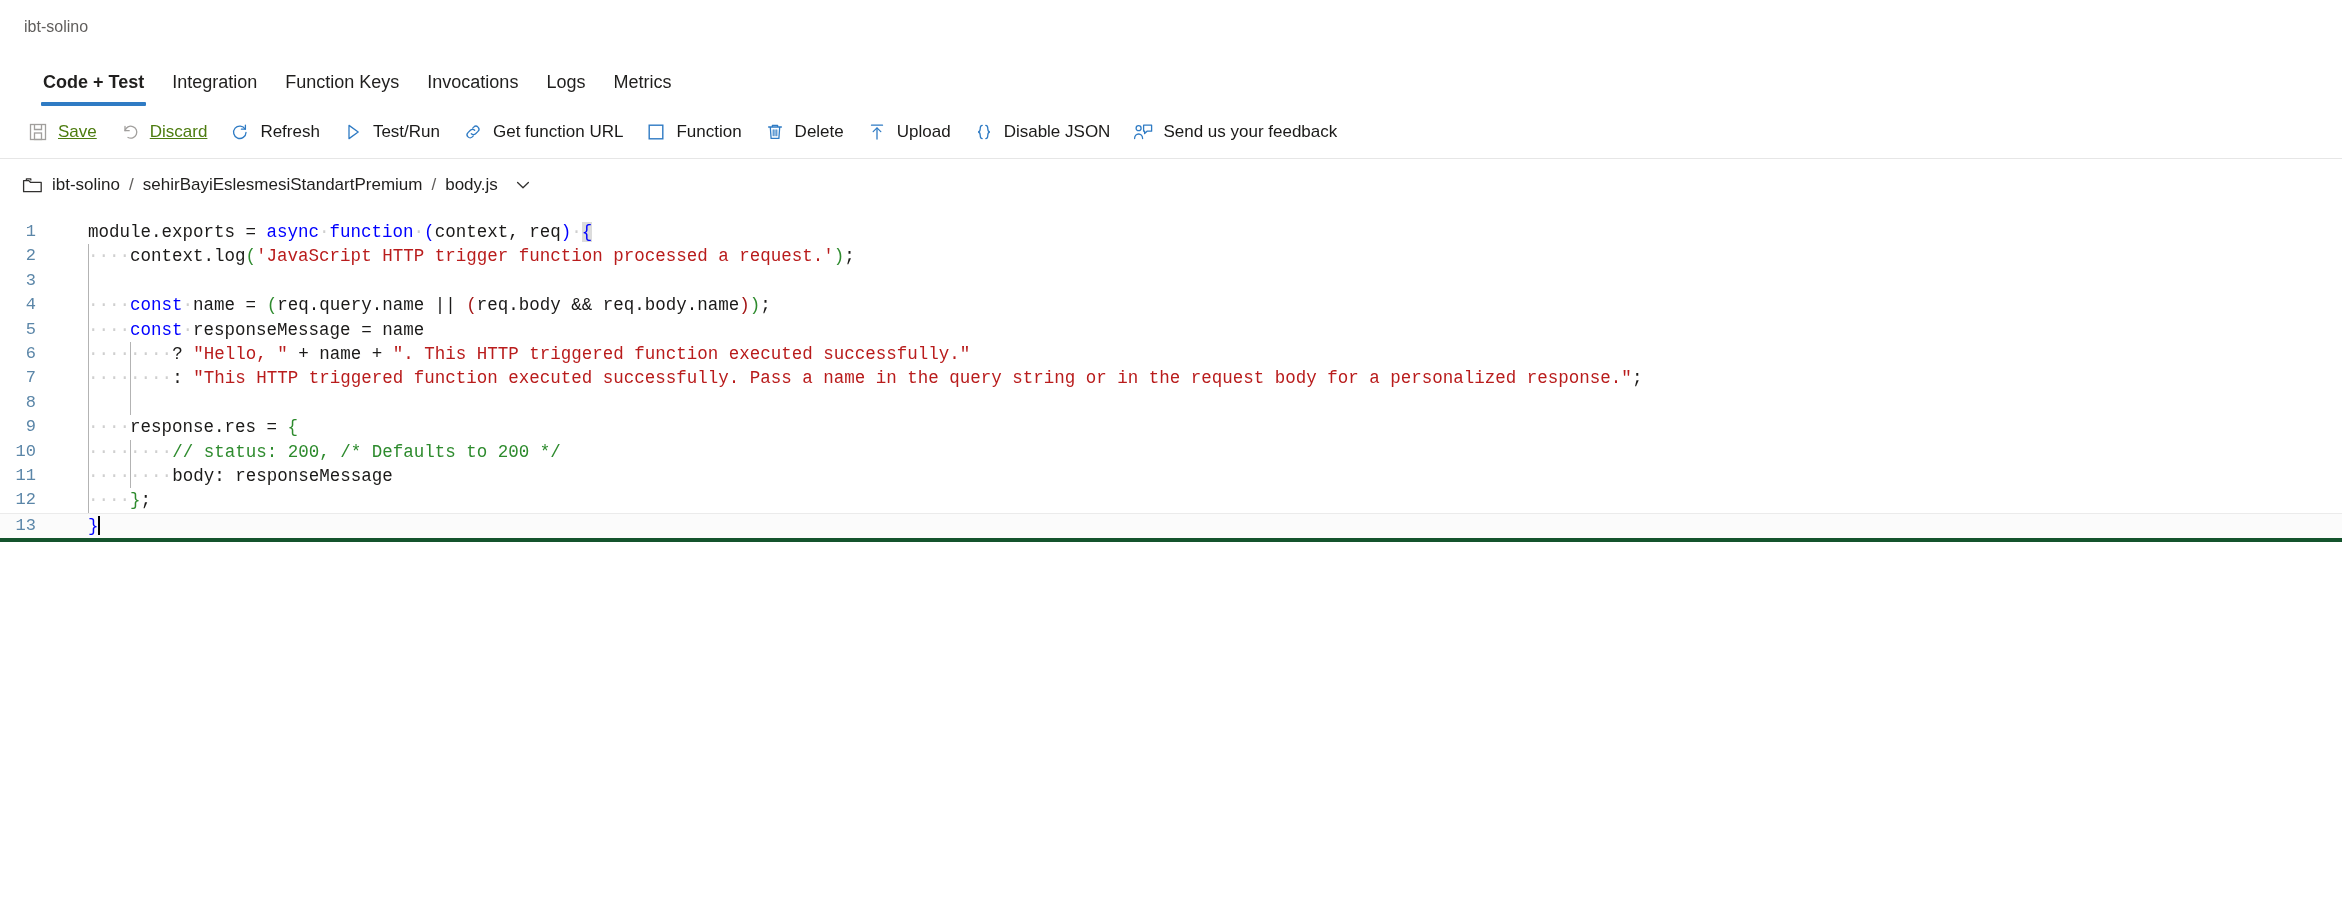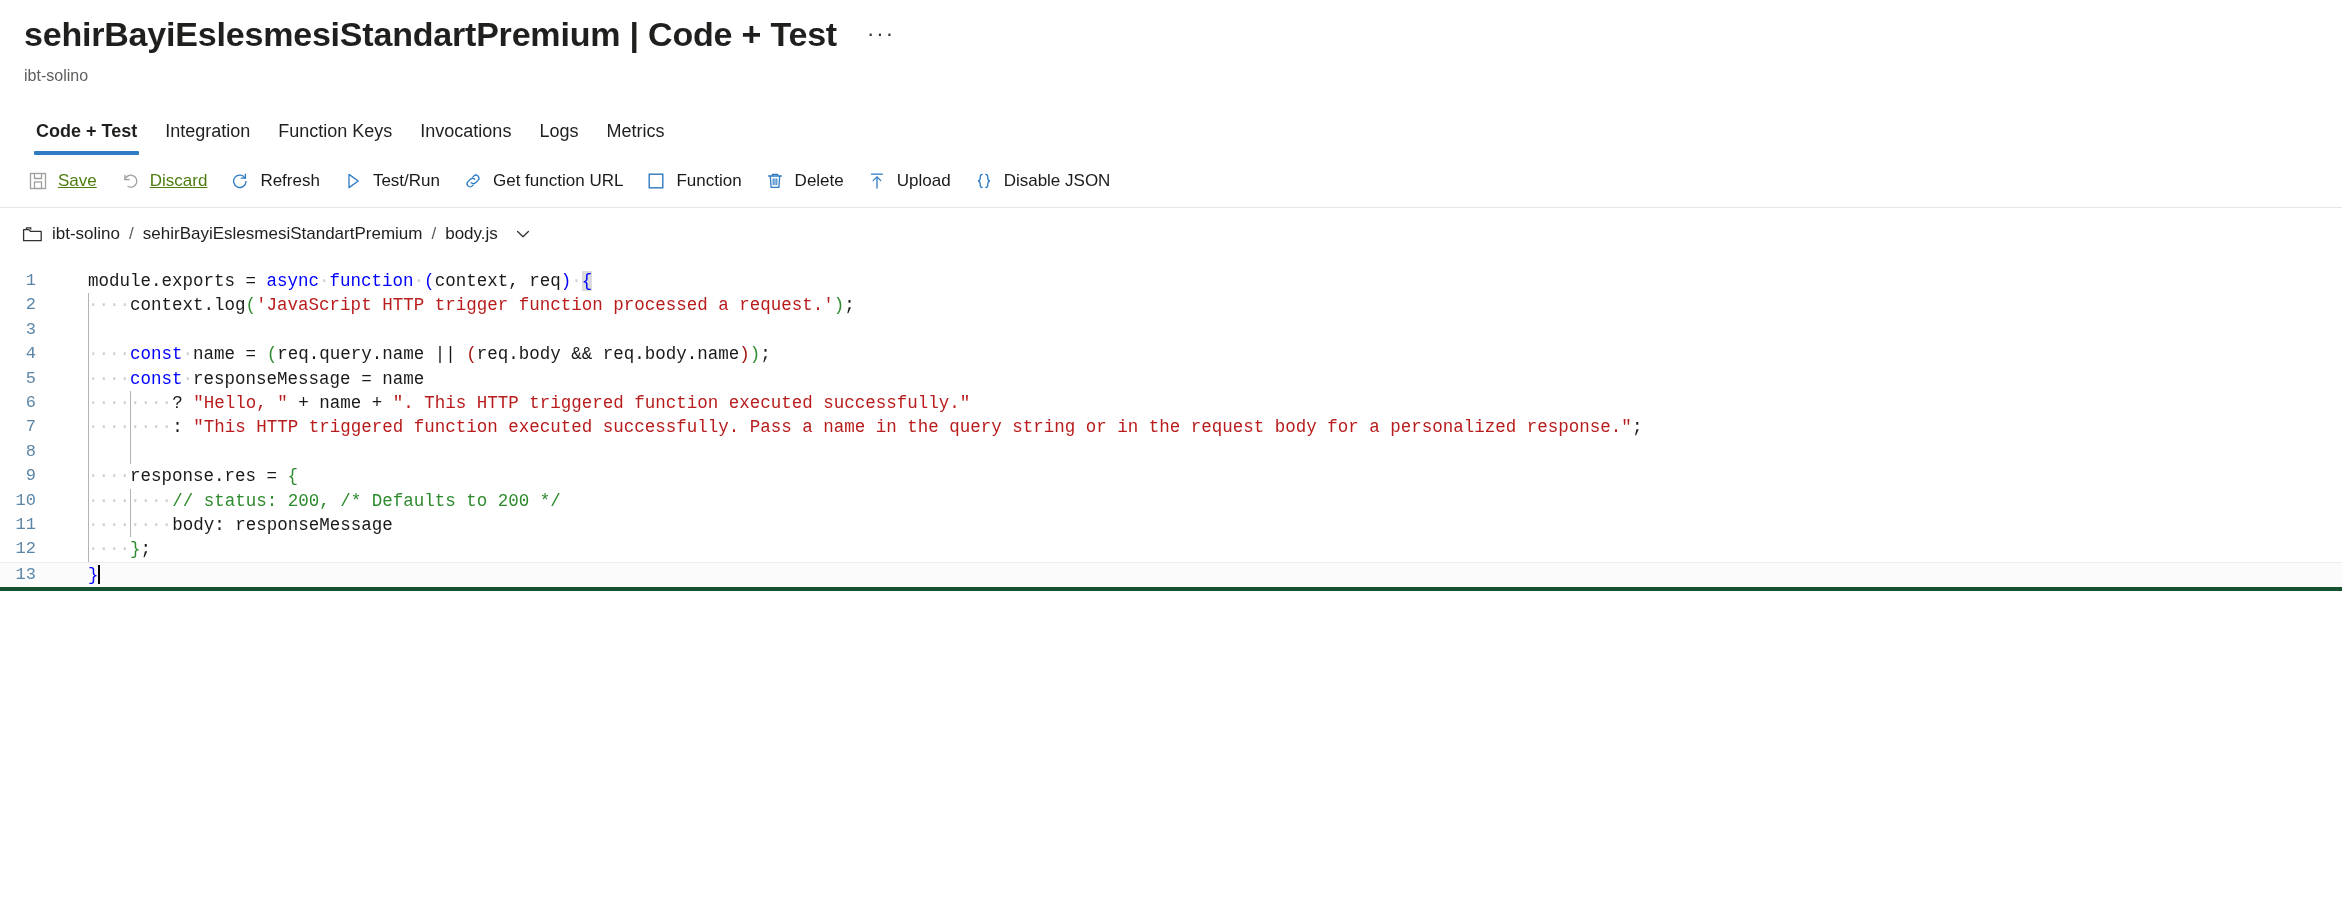--- a/index.html
+++ b/index.html
@@ -45,21 +45,21 @@
     font-size: 16px;
     color: #605e5c;
     margin-top: 4px;
     line-height: 22px;
   }
 
   
   #tab-bar {
     display: flex;
     align-items: flex-end;
-    padding-left: 22px;
+    padding-left: 29px;
     margin-top: 22px;
     height: 46px;
   }
   .tab {
     position: relative;
     font-size: 18px;
     color: #201f1e;
     padding: 0 14px 12px 14px;
     cursor: pointer;
     white-space: nowrap;
@@ -195,24 +195,20 @@
     height: 19px;
     background: #000000;
     vertical-align: -4px;
     margin-left: -1px;
   }
 </style>
 </head>
 <body>
 
 <div id="page-header">
-  <div class="title-row">
-    <div class="page-title">sehirBayiEslesmesiStandartPremium | Code + Test</div>
-    <div class="title-ellipsis">···</div>
-  </div>
   <div class="subtitle">ibt-solino</div>
 </div>
 
 <div id="tab-bar">
   <div class="tab active">Code + Test</div>
   <div class="tab">Integration</div>
   <div class="tab">Function Keys</div>
   <div class="tab">Invocations</div>
   <div class="tab">Logs</div>
   <div class="tab">Metrics</div>
@@ -305,20 +301,30 @@
   <div class="cmd">
     <span class="ico">
       <svg width="20" height="20" viewBox="0 0 20 20" fill="none">
         <path d="M8.2 3.4c-2 0-2 2.4-2 3.3 0 1.6-.6 3-2 3.3 1.4.3 2 1.7 2 3.3 0 .9 0 3.3 2 3.3" stroke-width="1.3" stroke-linecap="round"></path>
         <path d="M11.8 3.4c2 0 2 2.4 2 3.3 0 1.6.6 3 2 3.3-1.4.3-2 1.7-2 3.3 0 .9 0 3.3-2 3.3" stroke-width="1.3" stroke-linecap="round"></path>
       </svg>
     </span>
     <span>Disable JSON</span>
   </div>
 
+  <div class="cmd">
+    <span class="ico">
+      <svg width="22" height="20" viewBox="0 0 22 20" fill="none">
+        <circle cx="6.6" cy="6.2" r="2.5" stroke-width="1.3"></circle>
+        <path d="M2.6 16.6c0-2.7 1.8-4.6 4-4.6s4 1.9 4 4.6" stroke-width="1.3" stroke-linecap="round"></path>
+        <path d="M11.6 3.2h8v6h-4.6l-2.4 2.4V9.2h-1z" stroke-width="1.3" stroke-linejoin="round"></path>
+      </svg>
+    </span>
+    <span>Send us your feedback</span>
+  </div>
 
 </div>
 
 <div id="file-bar">
   <span class="folder-ico">
     <svg width="21" height="18" viewBox="0 0 21 18" fill="none" stroke="#323130">
       <path d="M1.6 4.6h5.2l1.6 1.7h10.8v9.4H1.6z" stroke-width="1.3" stroke-linejoin="round"></path>
       <path d="M4.4 4.6V2.8h4.4v1.8" stroke-width="1.3" stroke-linejoin="round"></path>
     </svg>
   </span>

